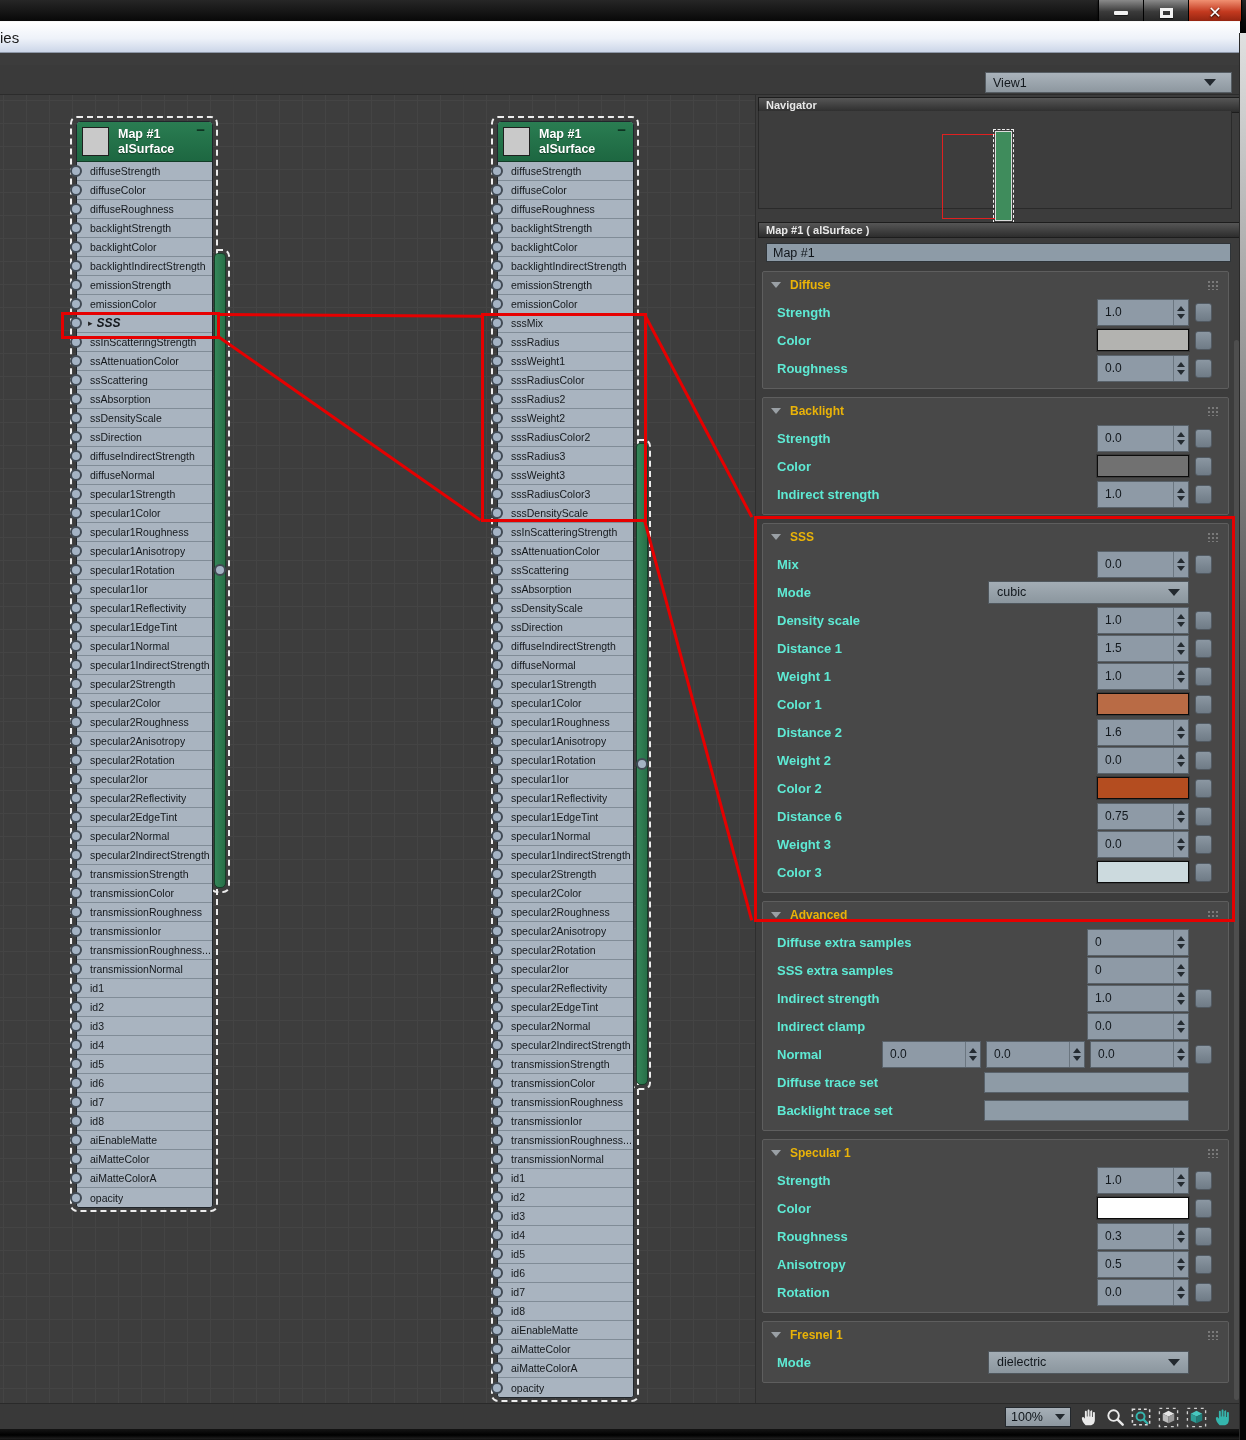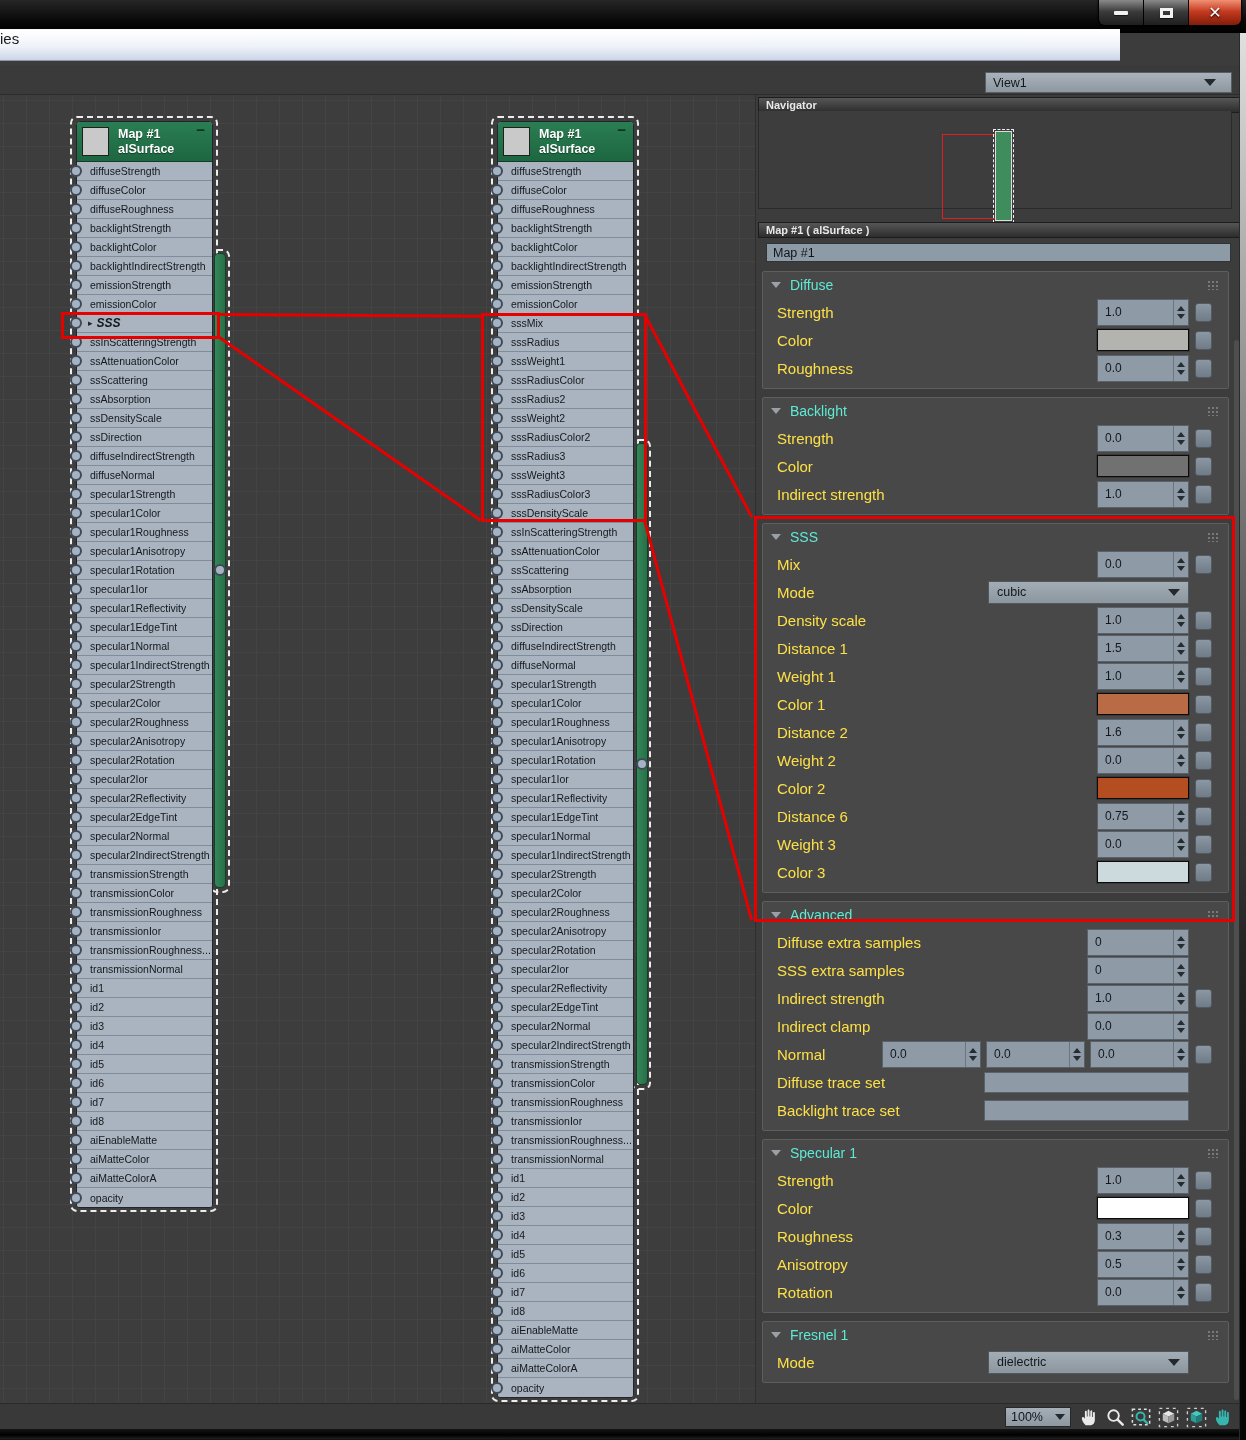--- a/index.html
+++ b/index.html
@@ -7,21 +7,21 @@
   #page{position:relative;width:1246px;height:1440px;background:#3c3c3c;overflow:hidden;}
 
   
   .titlebar{position:absolute;left:0;top:0;width:1246px;height:33px;background:linear-gradient(180deg,#262626,#0a0a0a 60%,#000);}
   .winbtns{position:absolute;top:0;left:1098px;height:26px;display:flex;border:1px solid #000;border-top:none;border-radius:0 0 7px 7px;overflow:hidden;box-shadow:0 1px 2px #000;}
   .wbtn{width:45px;height:26px;display:flex;align-items:center;justify-content:center;background:linear-gradient(180deg,#8a8a8a,#3a3a3a 45%,#1c1c1c);border-right:1px solid #000;}
   .wbtn.close{width:52px;background:linear-gradient(180deg,#f09072,#c3391f 45%,#7d1a09);border-right:none;}
   .glyph-min{width:14px;height:4px;background:#f2f2f2;border-radius:1px;box-shadow:0 1px 1px #00000090;}
   .glyph-max{width:13px;height:10px;border:3px solid #f2f2f2;box-shadow:0 1px 1px #00000090;}
   .glyph-close{color:#fff;font-weight:bold;font-size:16px;line-height:16px;text-shadow:0 1px 2px #000;}
-  .menubar{position:absolute;left:0;top:29px;width:1120px;height:32px;background:linear-gradient(180deg,#ffffff,#eef2f9 55%,#ccd6e8);border-top:1px solid #f8f8f8;border-bottom:1px solid #8e98a8;display:flex;align-items:flex-start;}
+  .menubar{position:absolute;left:0;top:21px;width:1240px;height:32px;background:linear-gradient(180deg,#ffffff,#eef2f9 55%,#ccd6e8);border-top:1px solid #f8f8f8;border-bottom:1px solid #8e98a8;display:flex;align-items:center;}
   .menu-partial{font-size:15px;color:#1a1a1a;margin-left:0px;}
   .rightframe{position:absolute;left:1239px;top:33px;width:7px;height:1407px;background:linear-gradient(180deg,#e0e0e0,#a7a7a7 18%,#5a5a5a 42%,#242424 65%,#050505 90%);border-left:1px solid #2a2a2a;}
 
   
   .tabrow{position:absolute;left:0;top:65px;width:1239px;height:30px;background:#3a3a3a;border-bottom:1px solid #2c2c2c;}
   .viewtab{position:absolute;left:985px;top:7px;width:247px;height:21px;background:linear-gradient(180deg,#aab3bb,#8d979f);border:1px solid #565d63;display:flex;align-items:center;font-size:12.5px;color:#13181d;padding:0 7px;}
   .viewtab .ddarr{margin-left:auto;}
 
   
   .canvas{position:absolute;left:0;top:95px;width:756px;height:1308px;background-color:#3d3d3d;border-right:1px solid #2e2e2e;
@@ -52,24 +52,24 @@
   .phead .pclose{margin-left:auto;font-size:11px;font-weight:bold;color:#cfcfcf;}
   .navbody{position:absolute;left:0;top:16px;width:474px;height:98px;background:#3d3d3d;border:1px solid #2a2a2a;border-top:none;}
   .nav-viewrect{position:absolute;left:183px;top:23px;width:69px;height:85px;border:1px solid #e02020;}
   .nav-node{position:absolute;left:236px;top:20px;width:17px;height:90px;background:#3f8c5c;border:1px solid #ddd;outline:1px dashed #eee;outline-offset:1px;}
   .namefield{position:absolute;left:8px;top:21px;width:465px;height:19px;background:#8d9ba7;border:1px solid #2f3438;font-size:12.5px;color:#10151a;display:flex;align-items:center;padding:0 6px;}
 
   .rollouts{position:absolute;left:762px;top:271px;width:467px;height:1132px;overflow:hidden;z-index:3;}
   .rollout{background:#484848;border:1px solid #5e5e5e;border-radius:2px;margin-bottom:8px;padding-bottom:6px;}
   .r-head{height:26px;display:flex;align-items:center;padding:0 8px;}
   .tri{width:0;height:0;border-left:5px solid transparent;border-right:5px solid transparent;border-top:6px solid #9aa0a5;margin-right:9px;}
-  .r-title{font-size:14px;font-weight:normal;color:#5eead4;}
+  .r-title{font-size:12px;font-weight:bold;color:#eab308;}
   .grip{margin-left:auto;width:13px;height:10px;background-image:radial-gradient(#a2a2a2 1px,transparent 1.3px);background-size:4px 4px;opacity:.55;}
   .prow{height:28px;display:flex;align-items:center;}
-  .plabel{font-size:15px;color:#fde047;padding-left:14px;}
+  .plabel{font-size:13px;color:#5eead4;padding-left:14px;font-weight:bold;}
   .ctrl{margin-left:auto;margin-right:39px;display:flex;align-items:center;gap:6px;}
   .prow.hasmap .ctrl{margin-right:16px;}
   .spinner{width:92px;height:27px;background:#8e9aa6;border:1px solid #59626a;display:flex;align-items:center;}
   .wide .spinner.single{width:102px;}
   .triple{display:flex;gap:5px;}
   .triple .spinner{width:99px;}
   .sval{font-size:12px;color:#12181d;padding-left:7px;flex:1;}
   .arr{width:15px;height:100%;border-left:1px solid #6b7680;display:flex;flex-direction:column;align-items:center;justify-content:center;gap:3px;}
   .arr .up{width:0;height:0;border-left:4px solid transparent;border-right:4px solid transparent;border-bottom:5px solid #242b31;}
   .arr .dn{width:0;height:0;border-left:4px solid transparent;border-right:4px solid transparent;border-top:5px solid #242b31;}

